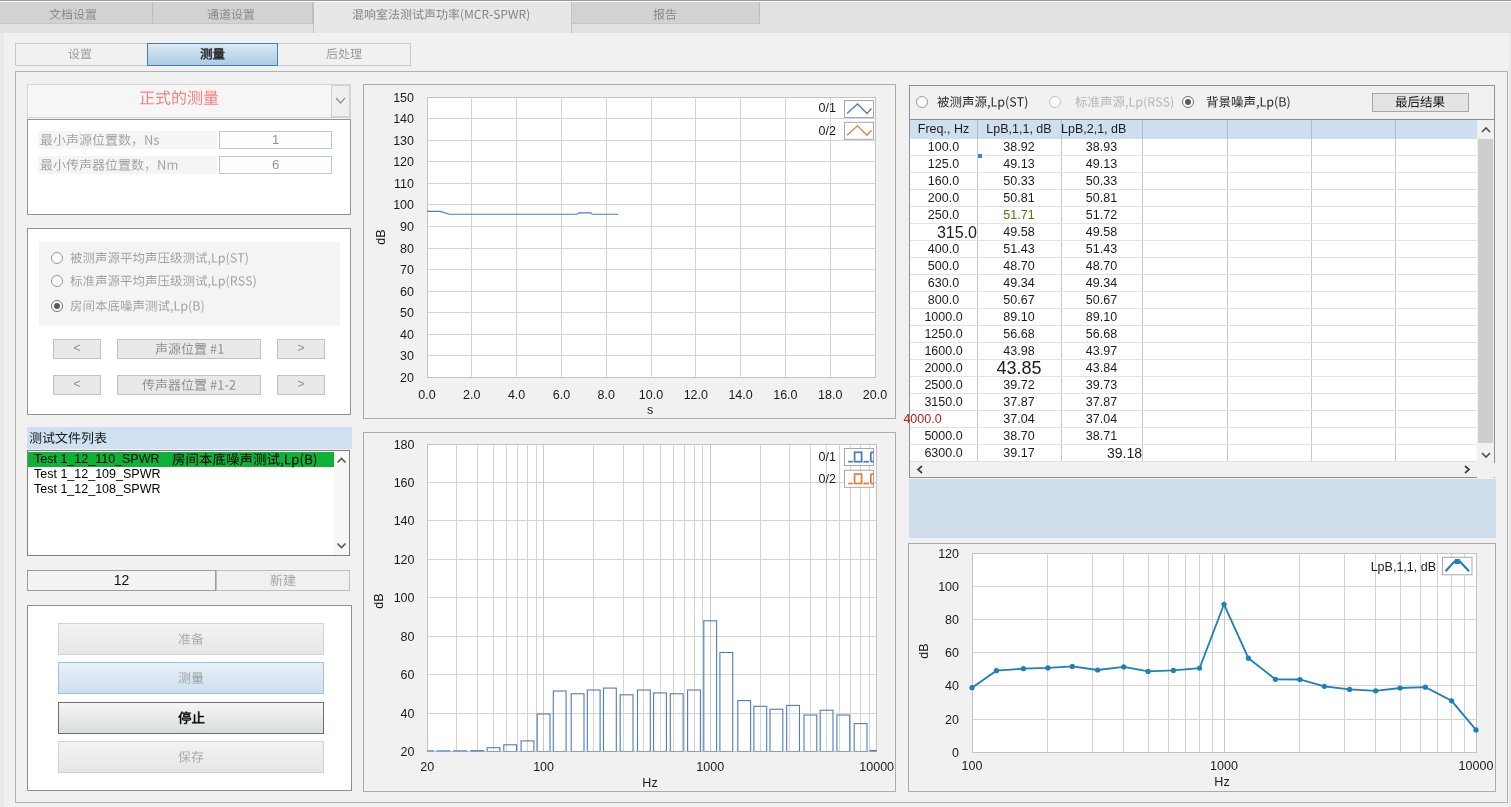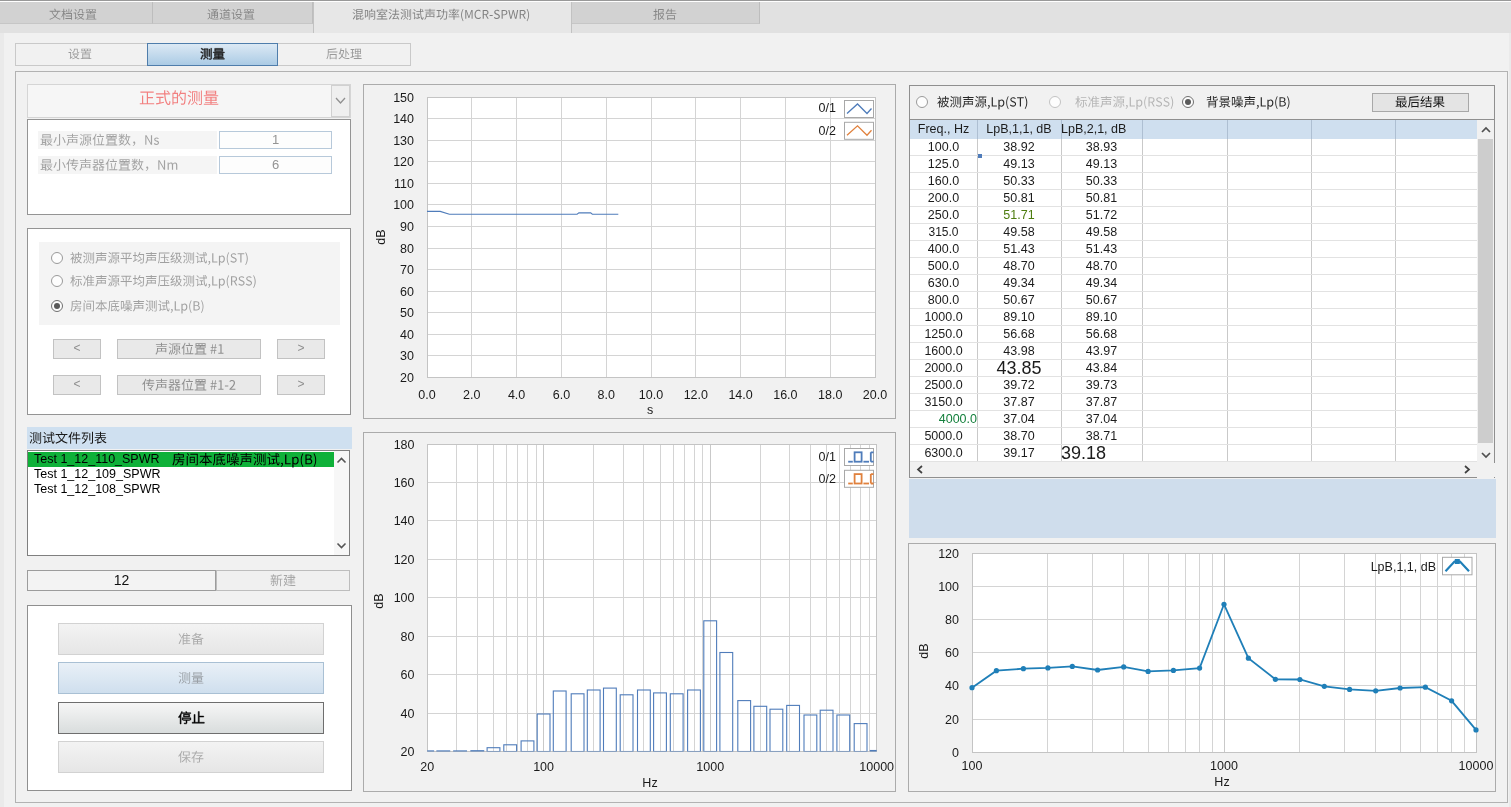--- a/index.html
+++ b/index.html
@@ -352,21 +352,21 @@
 <div class="abs" style="left:1061px;top:173px;width:81px;height:17px;font-size:12.5px;color:#1c1c1c;text-align:center;line-height:17px">50.33</div>
 <div class="abs" style="left:910px;top:206px;width:567px;height:1px;background:#e2e2e2"></div>
 <div class="abs" style="left:910px;top:190px;width:67px;height:17px;font-size:12.5px;color:#1c1c1c;text-align:center;line-height:17px">200.0</div>
 <div class="abs" style="left:977px;top:190px;width:84px;height:17px;font-size:12.5px;color:#1c1c1c;text-align:center;line-height:17px">50.81</div>
 <div class="abs" style="left:1061px;top:190px;width:81px;height:17px;font-size:12.5px;color:#1c1c1c;text-align:center;line-height:17px">50.81</div>
 <div class="abs" style="left:910px;top:223px;width:567px;height:1px;background:#e2e2e2"></div>
 <div class="abs" style="left:910px;top:207px;width:67px;height:17px;font-size:12.5px;color:#1c1c1c;text-align:center;line-height:17px">250.0</div>
 <div class="abs" style="left:977px;top:207px;width:84px;height:17px;font-size:12.5px;color:#4d7c0f;text-align:center;line-height:17px">51.71</div>
 <div class="abs" style="left:1061px;top:207px;width:81px;height:17px;font-size:12.5px;color:#1c1c1c;text-align:center;line-height:17px">51.72</div>
 <div class="abs" style="left:910px;top:240px;width:567px;height:1px;background:#e2e2e2"></div>
-<div class="abs" style="left:910px;top:224px;width:67px;height:17px;font-size:12px;color:#1c1c1c;text-align:center;line-height:17px">315.0</div>
+<div class="abs" style="left:910px;top:224px;width:67px;height:17px;font-size:16px;color:#1c1c1c;text-align:right;line-height:17px">315.0</div>
 <div class="abs" style="left:977px;top:224px;width:84px;height:17px;font-size:12.5px;color:#1c1c1c;text-align:center;line-height:17px">49.58</div>
 <div class="abs" style="left:1061px;top:224px;width:81px;height:17px;font-size:12.5px;color:#1c1c1c;text-align:center;line-height:17px">49.58</div>
 <div class="abs" style="left:910px;top:257px;width:567px;height:1px;background:#e2e2e2"></div>
 <div class="abs" style="left:910px;top:241px;width:67px;height:17px;font-size:12.5px;color:#1c1c1c;text-align:center;line-height:17px">400.0</div>
 <div class="abs" style="left:977px;top:241px;width:84px;height:17px;font-size:12.5px;color:#1c1c1c;text-align:center;line-height:17px">51.43</div>
 <div class="abs" style="left:1061px;top:241px;width:81px;height:17px;font-size:12.5px;color:#1c1c1c;text-align:center;line-height:17px">51.43</div>
 <div class="abs" style="left:910px;top:274px;width:567px;height:1px;background:#e2e2e2"></div>
 <div class="abs" style="left:910px;top:258px;width:67px;height:17px;font-size:12.5px;color:#1c1c1c;text-align:center;line-height:17px">500.0</div>
 <div class="abs" style="left:977px;top:258px;width:84px;height:17px;font-size:12.5px;color:#1c1c1c;text-align:center;line-height:17px">48.70</div>
 <div class="abs" style="left:1061px;top:258px;width:81px;height:17px;font-size:12.5px;color:#1c1c1c;text-align:center;line-height:17px">48.70</div>
@@ -396,31 +396,31 @@
 <div class="abs" style="left:1061px;top:360px;width:81px;height:17px;font-size:12.5px;color:#1c1c1c;text-align:center;line-height:17px">43.84</div>
 <div class="abs" style="left:910px;top:393px;width:567px;height:1px;background:#e2e2e2"></div>
 <div class="abs" style="left:910px;top:377px;width:67px;height:17px;font-size:12.5px;color:#1c1c1c;text-align:center;line-height:17px">2500.0</div>
 <div class="abs" style="left:977px;top:377px;width:84px;height:17px;font-size:12.5px;color:#1c1c1c;text-align:center;line-height:17px">39.72</div>
 <div class="abs" style="left:1061px;top:377px;width:81px;height:17px;font-size:12.5px;color:#1c1c1c;text-align:center;line-height:17px">39.73</div>
 <div class="abs" style="left:910px;top:410px;width:567px;height:1px;background:#e2e2e2"></div>
 <div class="abs" style="left:910px;top:394px;width:67px;height:17px;font-size:12.5px;color:#1c1c1c;text-align:center;line-height:17px">3150.0</div>
 <div class="abs" style="left:977px;top:394px;width:84px;height:17px;font-size:12.5px;color:#1c1c1c;text-align:center;line-height:17px">37.87</div>
 <div class="abs" style="left:1061px;top:394px;width:81px;height:17px;font-size:12.5px;color:#1c1c1c;text-align:center;line-height:17px">37.87</div>
 <div class="abs" style="left:910px;top:427px;width:567px;height:1px;background:#e2e2e2"></div>
-<div class="abs" style="left:910px;top:411px;width:67px;height:17px;font-size:12.5px;color:#15803d;text-align:right;line-height:17px">4000.0</div>
+<div class="abs" style="left:889px;top:411px;width:67px;height:17px;font-size:12.5px;color:#b91c1c;text-align:center;line-height:17px">4000.0</div>
 <div class="abs" style="left:977px;top:411px;width:84px;height:17px;font-size:12.5px;color:#1c1c1c;text-align:center;line-height:17px">37.04</div>
 <div class="abs" style="left:1061px;top:411px;width:81px;height:17px;font-size:12.5px;color:#1c1c1c;text-align:center;line-height:17px">37.04</div>
 <div class="abs" style="left:910px;top:444px;width:567px;height:1px;background:#e2e2e2"></div>
 <div class="abs" style="left:910px;top:428px;width:67px;height:17px;font-size:12.5px;color:#1c1c1c;text-align:center;line-height:17px">5000.0</div>
 <div class="abs" style="left:977px;top:428px;width:84px;height:17px;font-size:12.5px;color:#1c1c1c;text-align:center;line-height:17px">38.70</div>
 <div class="abs" style="left:1061px;top:428px;width:81px;height:17px;font-size:12.5px;color:#1c1c1c;text-align:center;line-height:17px">38.71</div>
 <div class="abs" style="left:910px;top:461px;width:567px;height:1px;background:#e2e2e2"></div>
 <div class="abs" style="left:910px;top:445px;width:67px;height:17px;font-size:12.5px;color:#1c1c1c;text-align:center;line-height:17px">6300.0</div>
 <div class="abs" style="left:977px;top:445px;width:84px;height:17px;font-size:12.5px;color:#1c1c1c;text-align:center;line-height:17px">39.17</div>
-<div class="abs" style="left:1061px;top:445px;width:81px;height:17px;font-size:18px;color:#1c1c1c;text-align:left;line-height:17px">39.18</div>
+<div class="abs" style="left:1061px;top:445px;width:81px;height:17px;font-size:14px;color:#1c1c1c;text-align:right;line-height:17px">39.18</div>
 <div class="abs" style="left:978px;top:154px;width:4px;height:4px;background:#4f7cba"></div>
 <div class="abs" style="left:1477px;top:120px;width:17px;height:358px;background:#f1f1f1"></div>
 <svg class="abs" style="left:1480px;top:125px" width="12" height="10" viewBox="0 0 12 10">
     <path d="M2 7 L6 3 L10 7" stroke="#505050" stroke-width="1.7" fill="none"></path>
   </svg>
 <div class="abs" style="left:1478px;top:139px;width:15px;height:304px;background:#cdcdcd"></div>
 <svg class="abs" style="left:1480px;top:450px" width="12" height="10" viewBox="0 0 12 10">
     <path d="M2 3 L6 7 L10 3" stroke="#505050" stroke-width="1.7" fill="none"></path>
   </svg>
 <div class="abs" style="left:910px;top:463px;width:585px;height:14px;background:#f1f1f1"></div>

